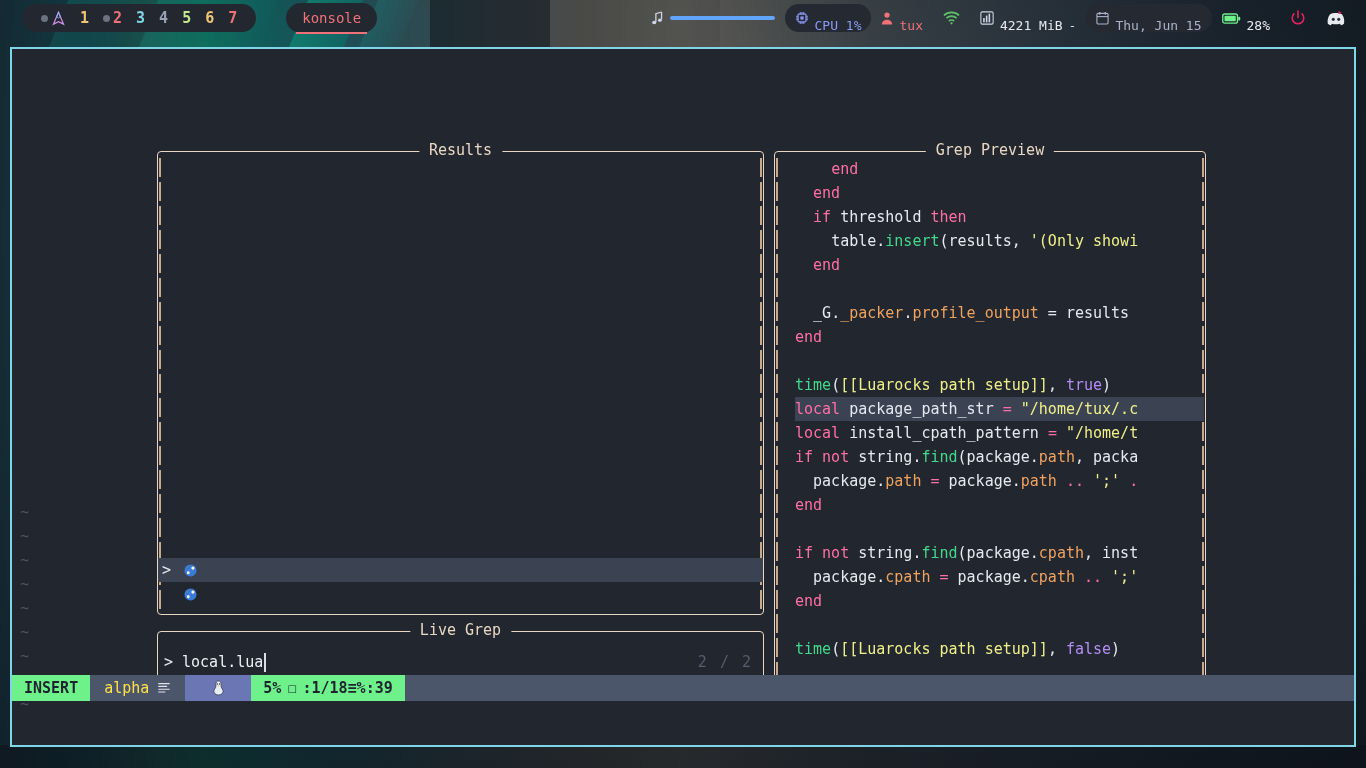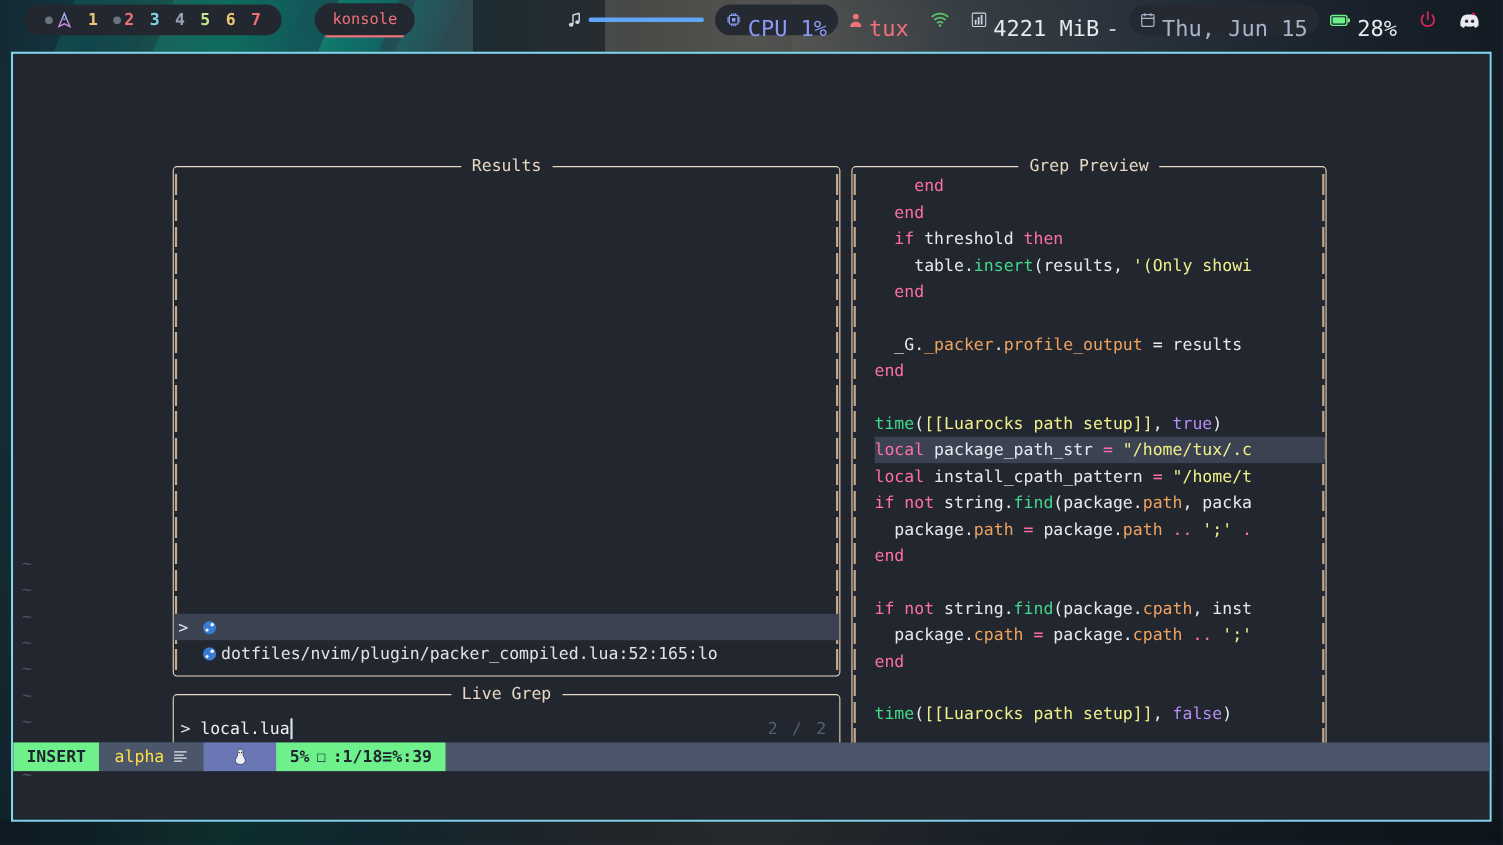--- a/index.html
+++ b/index.html
@@ -84,21 +84,21 @@
   #tb-right {
     margin-left: auto; display: flex; align-items: center;
     gap: 0; padding-right: 10px;
   }
   .tb-group { display: flex; align-items: center; gap: 6px; padding: 0 10px; height: 28px;}
   .tb-group.boxed { background: #242932; border-radius: 14px; }
   #vol-slider {
     width: 105px; height: 4px; border-radius: 2px;
     background: #60a5fa;
   }
-  .tb-text { font-size: 20px; margin-top: 15px; }
+  .tb-text { font-size: 13px; margin-top: 15px; }
   #cpu-txt { color: #8b9bf4; }
   #user-txt { color: #f07178; }
   #mem-txt { color: #e8eaf0; }
   #date-txt { color: #a9b3c9; }
   #batt-txt { color: #e8eaf0; }
 
   .icon-svg { display: block; }
 
   
   #nvim-window {
@@ -488,21 +488,20 @@
           </div>
           <div class="result-row">
             <span class="res-caret"></span>
             <span class="res-icon">
               <svg width="15" height="15" viewBox="0 0 16 16">
                 <circle cx="8" cy="8" r="6.4" fill="#3a7bd5"></circle>
                 <circle cx="10.6" cy="5.4" r="1.7" fill="#ffffff"></circle>
                 <circle cx="5.6" cy="10.4" r="1.5" fill="#ffffff"></circle>
               </svg>
             </span>
-            <span class="res-text">dotfiles/nvim/plugin/packer_compiled.lua:52:165:lo</span>
           </div>
         </div>
     </div>
 
     <div class="tbox" id="prompt-box">
       <div class="tbox-title">Live Grep</div>
       <div id="prompt-row">
         <span id="prompt-caret">&gt;</span>
         <span id="prompt-value">local.lua</span>
         <span id="prompt-cursor"></span>

